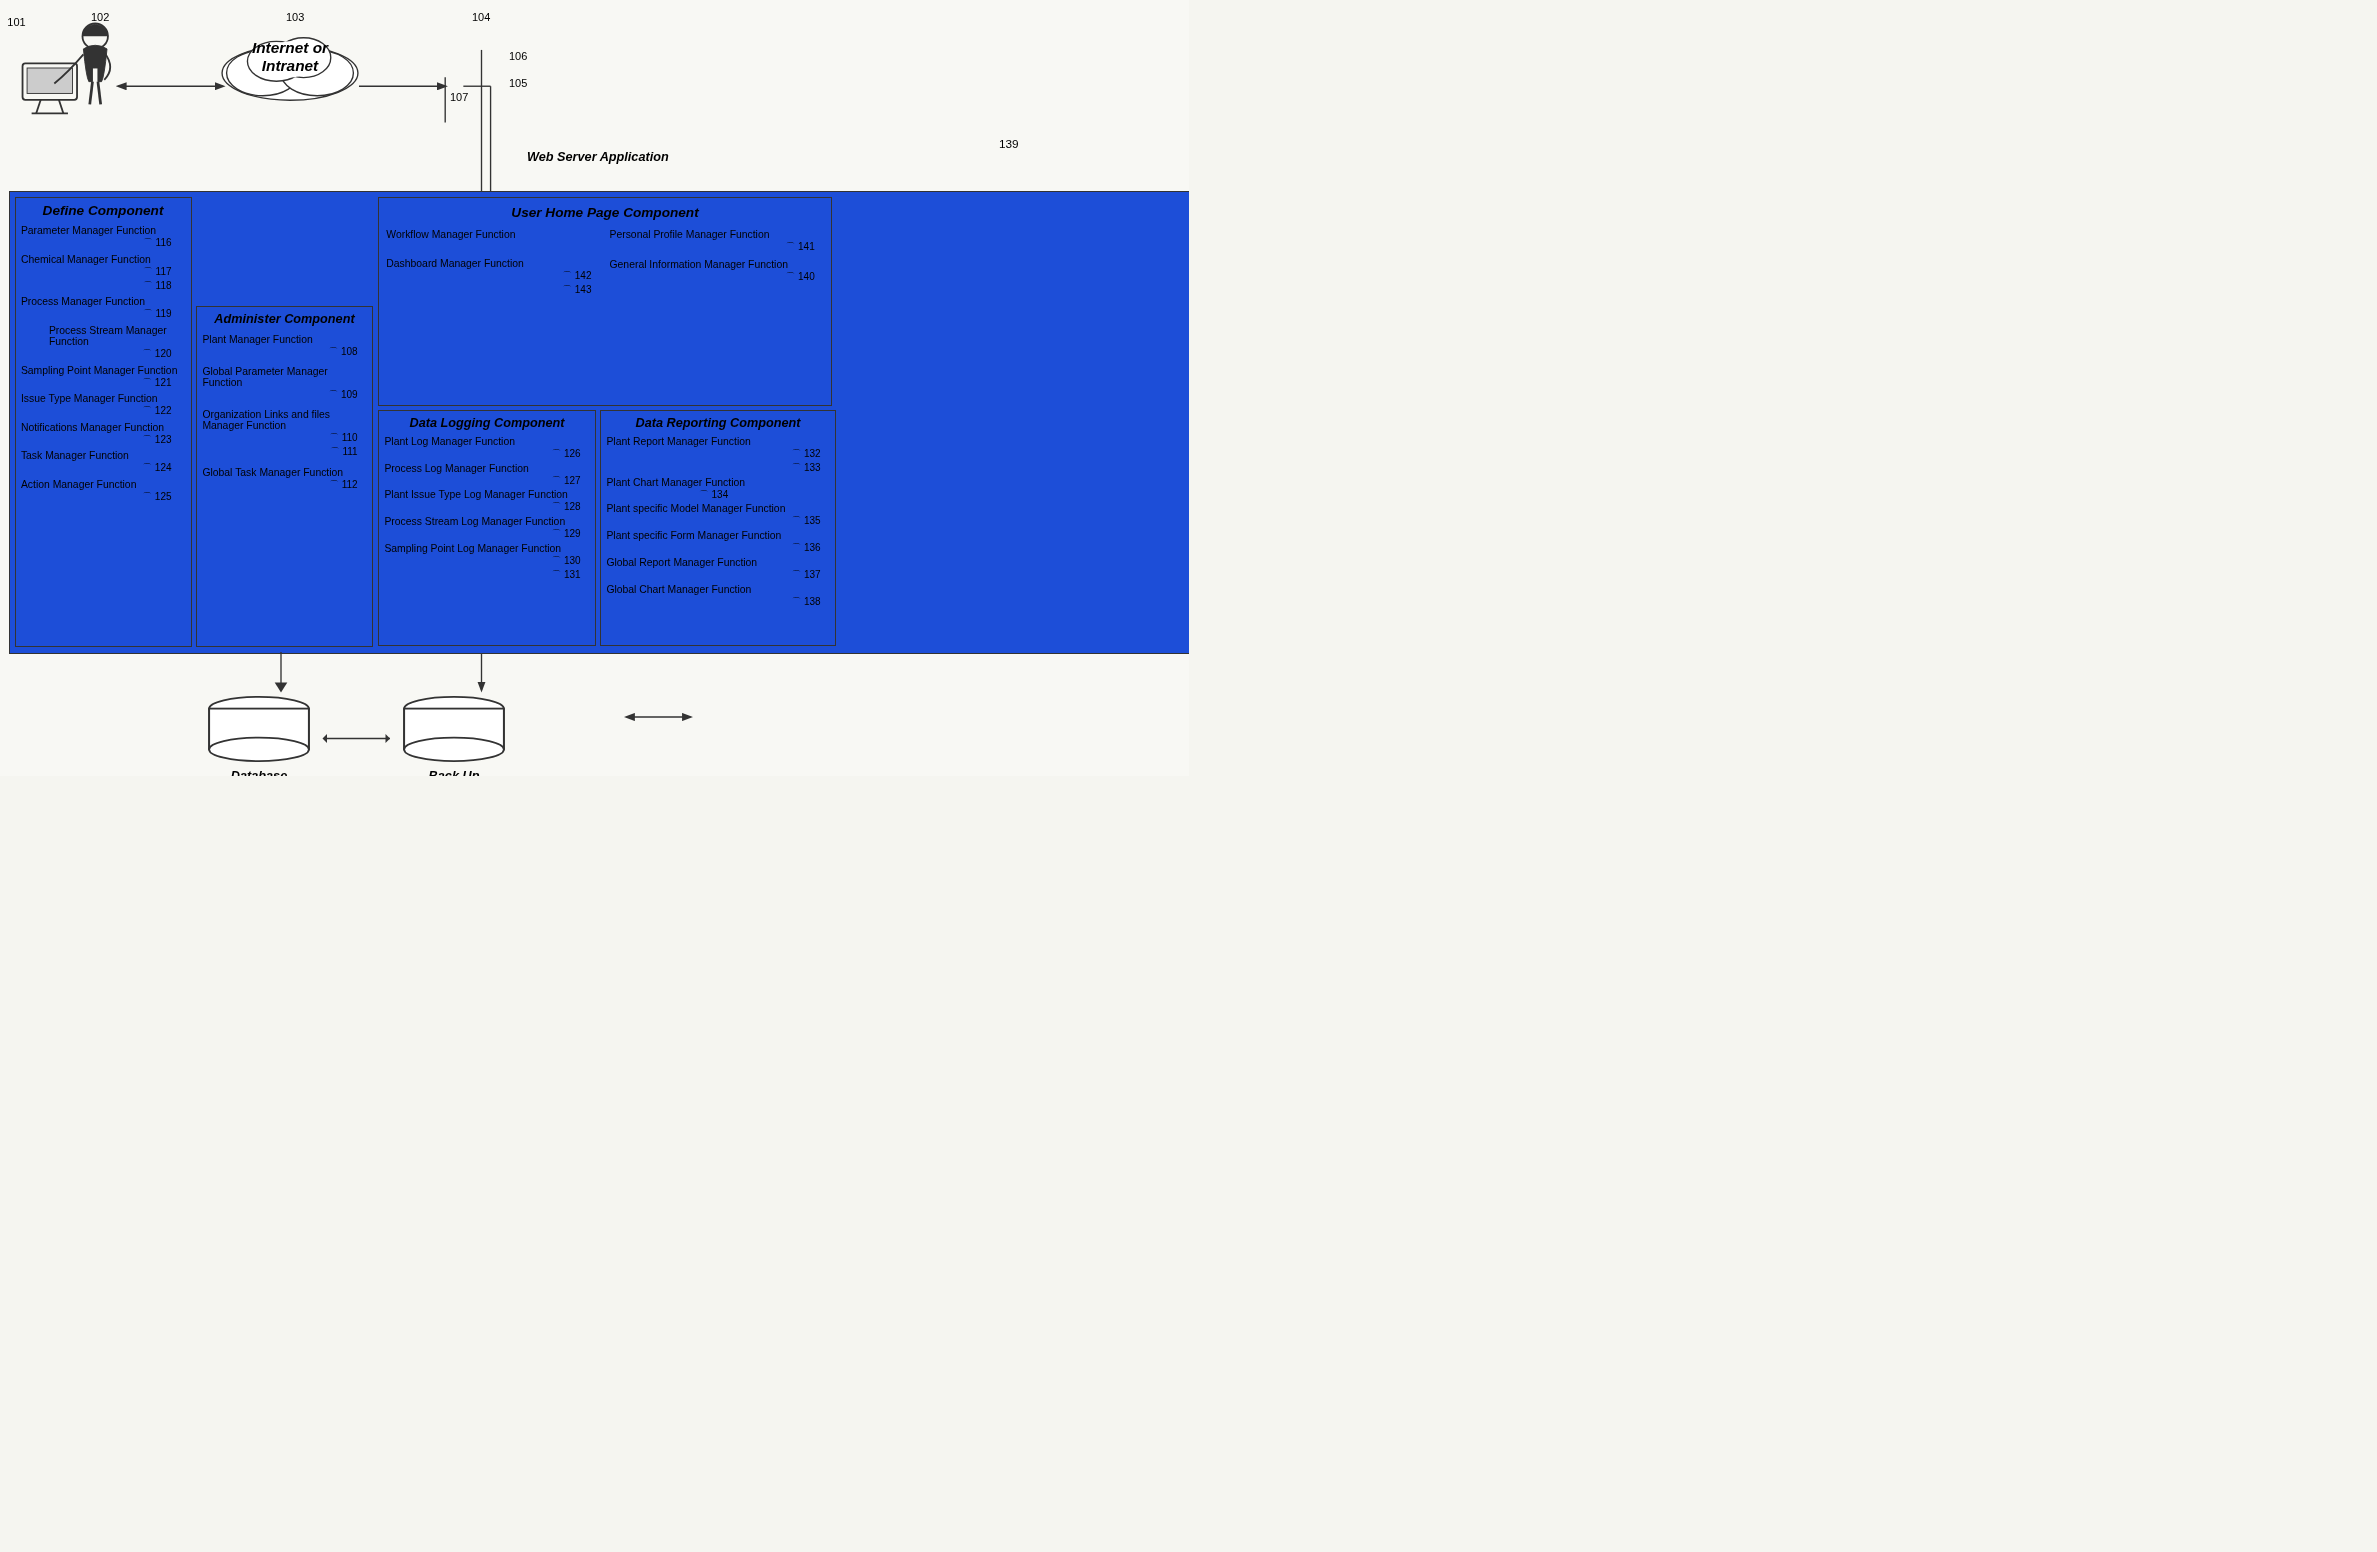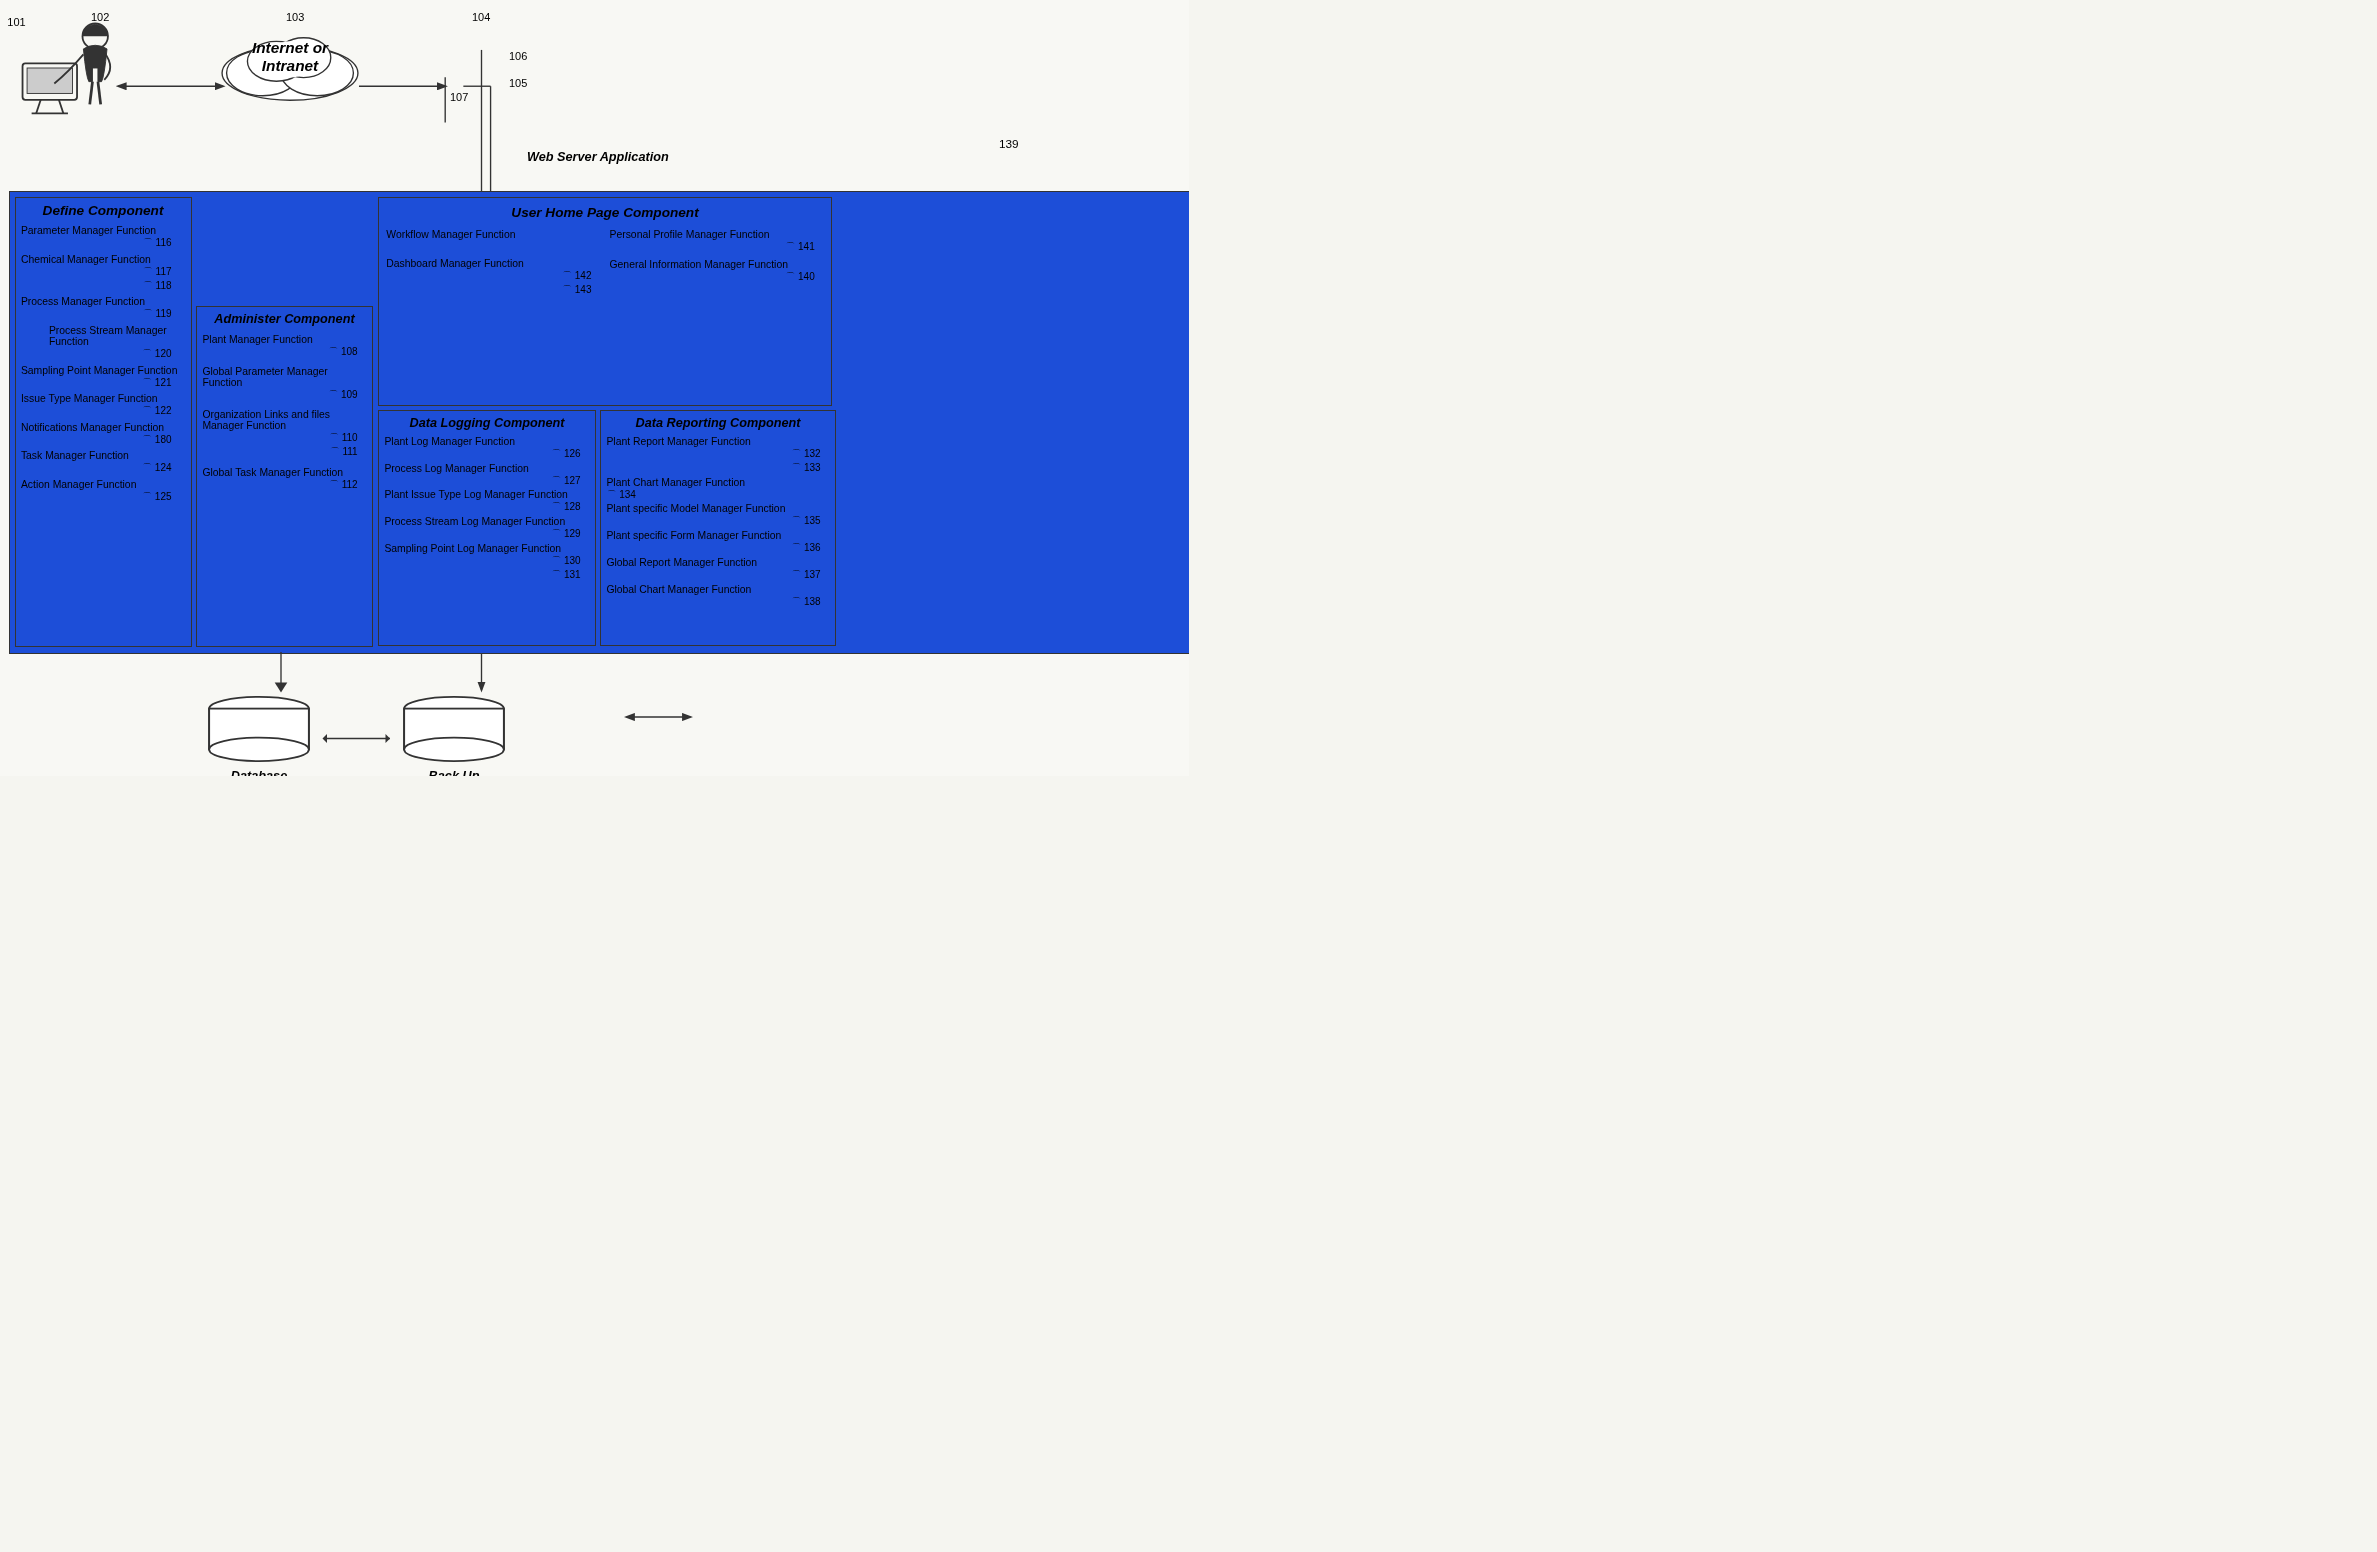--- a/index.html
+++ b/index.html
@@ -149,21 +149,21 @@
       <div style="font-size:10.4px;margin-top:3.6px;padding-left:28px;">Process Stream Manager Function</div>
       <div style="font-size:10px;text-align:right;padding-right:13.6px;">⌒ 120</div>
 
       <div style="font-size:10.4px;margin-top:3.6px;">Sampling Point Manager Function</div>
       <div style="font-size:10px;text-align:right;padding-right:13.6px;">⌒ 121</div>
 
       <div style="font-size:10.4px;margin-top:3.6px;">Issue Type Manager Function</div>
       <div style="font-size:10px;text-align:right;padding-right:13.6px;">⌒ 122</div>
 
       <div style="font-size:10.4px;margin-top:3.6px;">Notifications Manager Function</div>
-      <div style="font-size:10px;text-align:right;padding-right:13.6px;">⌒ 180</div>
+      <div style="font-size:10px;text-align:right;padding-right:13.6px;">⌒ 123</div>
 
       <div style="font-size:10.4px;margin-top:3.6px;">Task Manager Function</div>
       <div style="font-size:10px;text-align:right;padding-right:13.6px;">⌒ 124</div>
 
       <div style="font-size:10.4px;margin-top:3.6px;">Action Manager Function</div>
       <div style="font-size:10px;text-align:right;padding-right:13.6px;">⌒ 125</div>
     </div>
 
 
     <div style="position:absolute;top:114px;left:186px;width:177px;height:341px;border:1.8px solid #333;padding:5.4px;">
@@ -218,21 +218,21 @@
       <div style="font-size:10px;text-align:right;padding-right:9px;">⌒ 130<br>⌒ 131</div>
     </div>
 
     <div style="position:absolute;top:218px;left:590px;width:236px;height:236px;border:1.8px solid #333;padding:5.4px;">
       <div style="text-align:center;font-size:12.7px;font-weight:bold;font-style:italic;margin-bottom:5.4px;">Data Reporting Component</div>
 
       <div style="font-size:10.4px;margin-top:3.6px;">Plant Report Manager Function</div>
       <div style="font-size:10px;text-align:right;padding-right:9px;">⌒ 132<br>⌒ 133</div>
 
       <div style="font-size:10.4px;margin-top:1.8px;">Plant Chart Manager Function</div>
-      <div style="font-size:10px;text-align:left;padding-right:9px;">⌒ 134</div>
+      <div style="font-size:10px;text-align:center;padding-right:9px;">⌒ 134</div>
 
       <div style="font-size:10.4px;margin-top:1.8px;">Plant specific Model Manager Function</div>
       <div style="font-size:10px;text-align:right;padding-right:9px;">⌒ 135</div>
 
       <div style="font-size:10.4px;margin-top:1.8px;">Plant specific Form Manager Function</div>
       <div style="font-size:10px;text-align:right;padding-right:9px;">⌒ 136</div>
 
       <div style="font-size:10.4px;margin-top:1.8px;">Global Report Manager Function</div>
       <div style="font-size:10px;text-align:right;padding-right:9px;">⌒ 137</div>
 

